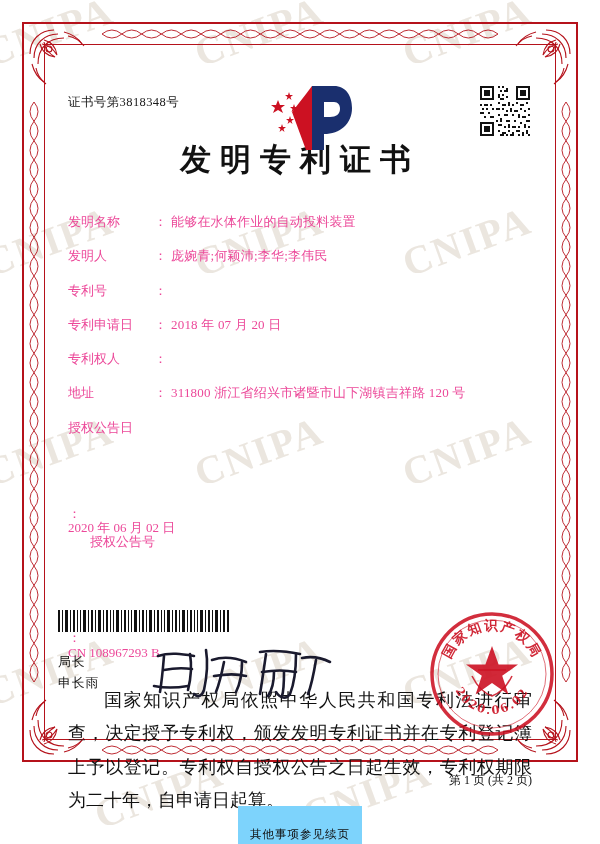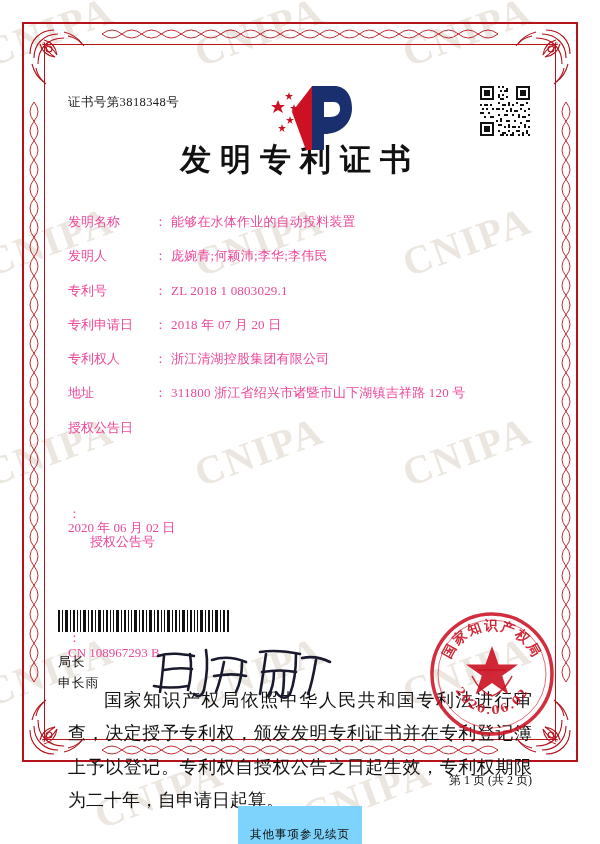--- a/index.html
+++ b/index.html
@@ -475,33 +475,31 @@
 
       <div class="field-row">
         <span class="field-label spread">发明人</span>
         <span class="field-colon">：</span>
         <span class="field-value">庞婉青;何颖沛;李华;李伟民</span>
       </div>
 
       <div class="field-row">
         <span class="field-label spread">专利号</span>
         <span class="field-colon">：</span>
-        <span class="field-value">ZL 2018 1 0803029.1</span>
       </div>
 
       <div class="field-row">
         <span class="field-label">专利申请日</span>
         <span class="field-colon">：</span>
         <span class="field-value">2018 年 07 月 20 日</span>
       </div>
 
       <div class="field-row">
         <span class="field-label">专利权人</span>
         <span class="field-colon">：</span>
-        <span class="field-value">浙江清湖控股集团有限公司</span>
       </div>
 
       <div class="field-row">
         <span class="field-label spread">地址</span>
         <span class="field-colon">：</span>
         <span class="field-value">311800 浙江省绍兴市诸暨市山下湖镇吉祥路 120 号</span>
       </div>
 
       <div class="field-row dual">
         <span class="field-label">授权公告日</span>

